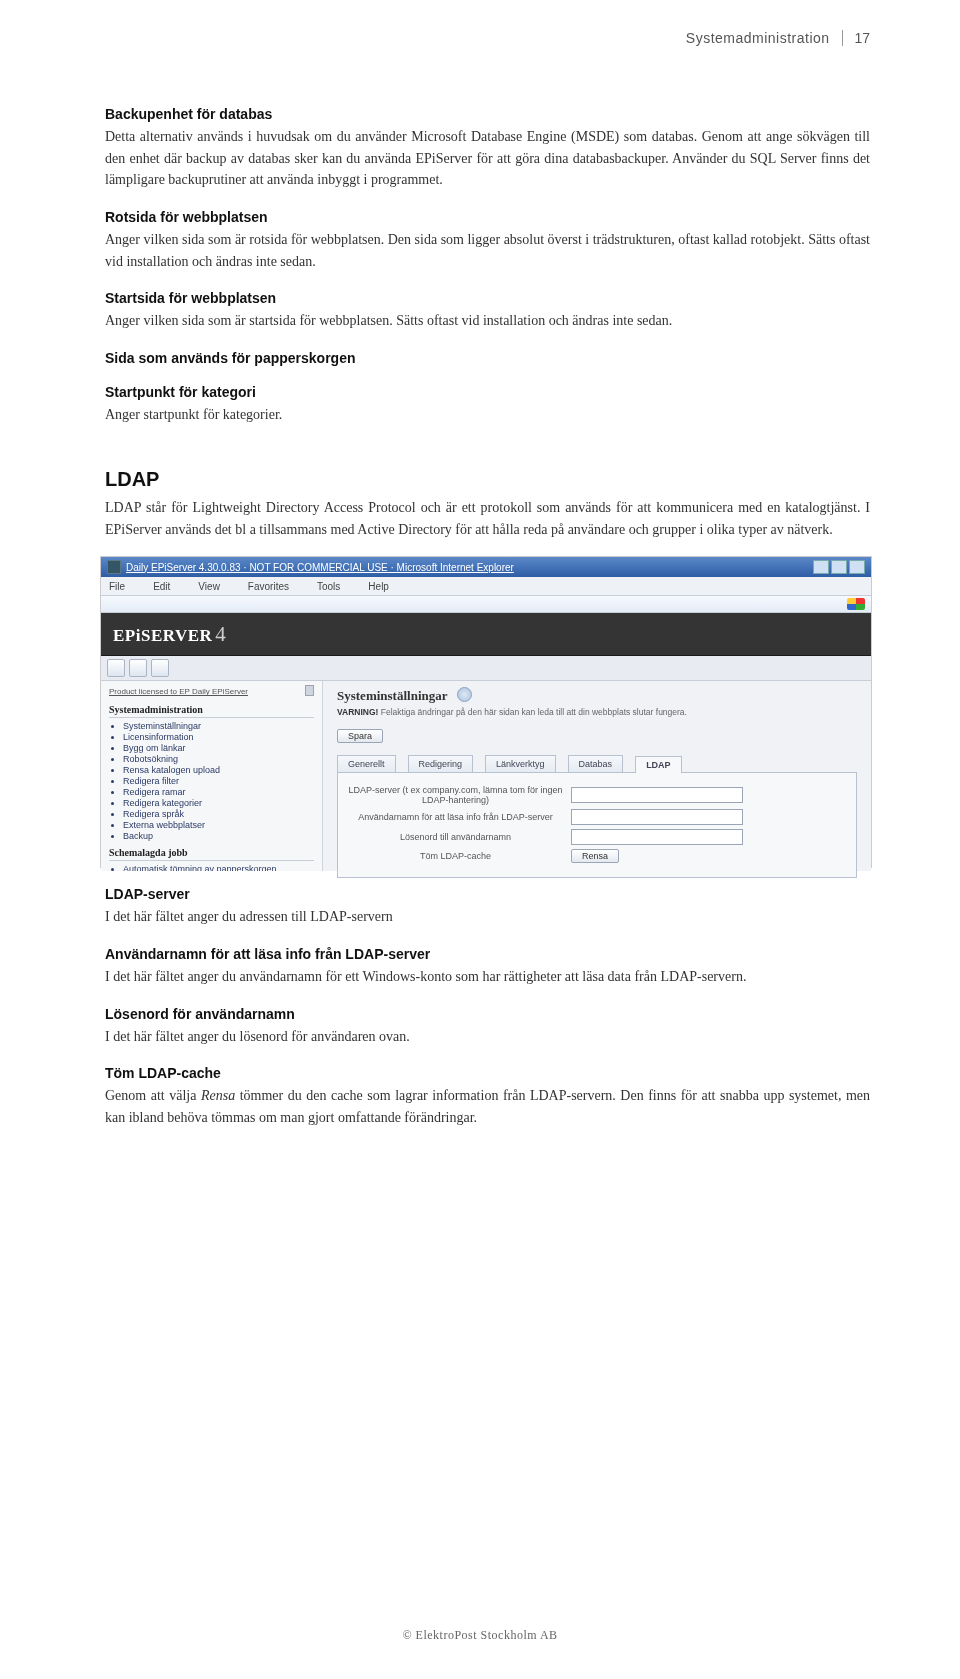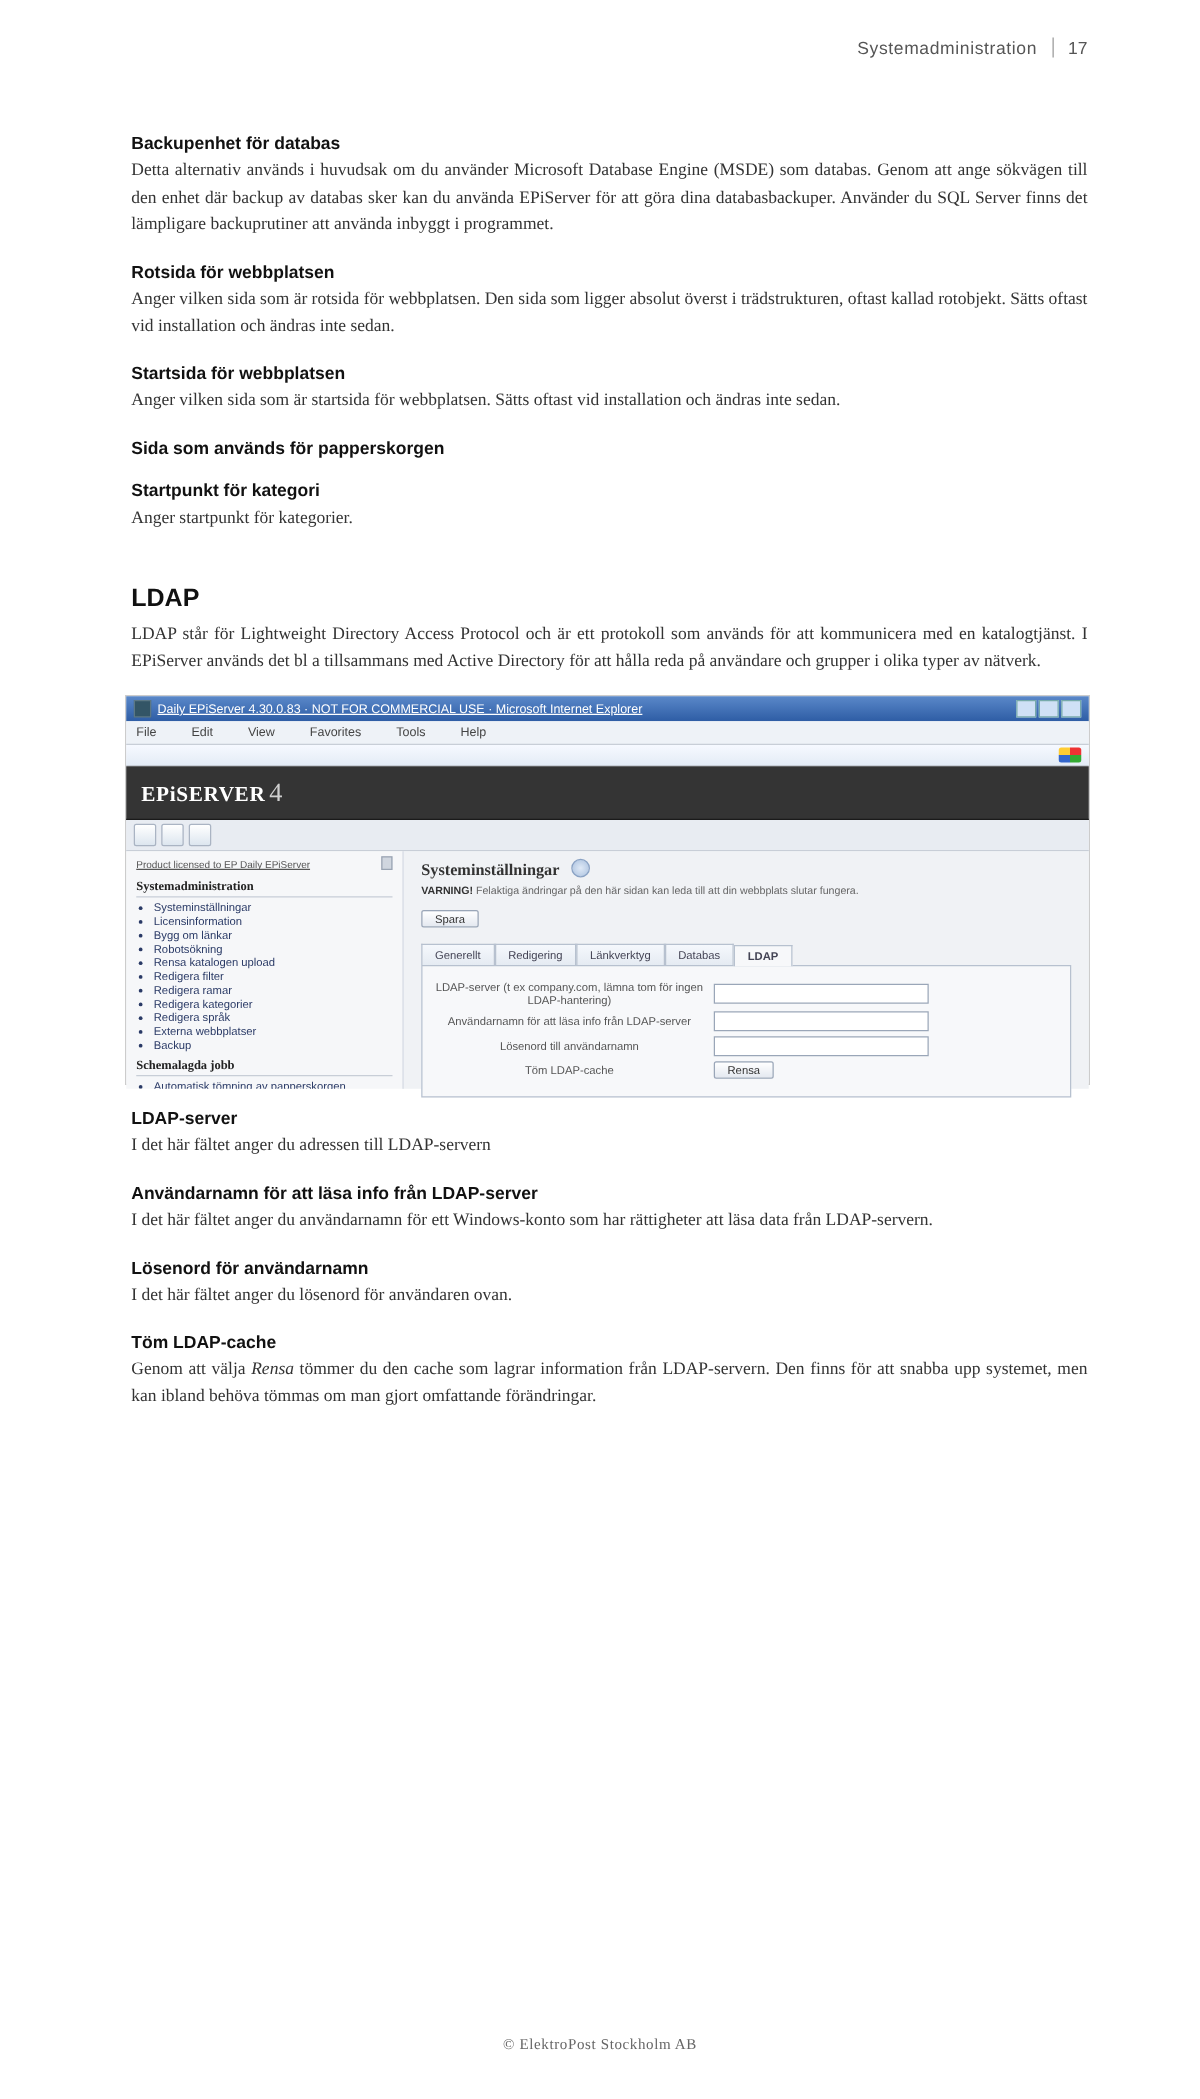--- a/index.html
+++ b/index.html
@@ -34,21 +34,21 @@
   .sidebar .scroll{float:right;width:7px;height:9px;background:#d0d6df;border:1px solid #9aa4b3;}
   .sidebar h4{font:700 10px Verdana;color:#222;margin:6px 0 3px;border-bottom:1px solid #c8ced7;padding-bottom:2px;}
   .sidebar ul{margin:0 0 6px 0;padding-left:14px;}
   .sidebar li{list-style:disc;margin:1px 0;color:#2a3a66;}
   .main{flex:1;padding:6px 14px 0;background:#f0f2f5;}
   .mtitle{font:700 13px Verdana;color:#333;}
   .mtitle .help{display:inline-block;width:13px;height:13px;border-radius:50%;background:radial-gradient(#dfe9f6,#a9c0de);border:1px solid #8aa2c4;vertical-align:-2px;margin-left:6px;}
   .warn{font-size:8.5px;color:#666;margin:3px 0 8px;}
   .warn b{color:#333;}
   .savebtn{font-size:9px;padding:1px 10px;background:linear-gradient(#fff,#e4e9f0);border:1px solid #9aa6b8;border-radius:2px;color:#333;}
-  .tabs{display:flex;gap:0;margin:12px 0 0;font-size:9px;}
+  .tabs{display:flex;gap:12px;margin:12px 0 0;font-size:9px;}
   .tabs .tab{padding:3px 10px;background:linear-gradient(#f5f8fc,#e5ebf2);border:1px solid #b7c1cf;border-bottom:none;color:#445;}
   .tabs .tab.active{background:#f7f8fa;font-weight:700;position:relative;top:1px;}
   .tabc{border:1px solid #b7c1cf;background:#f7f8fa;padding:8px 10px 10px;font-size:9px;color:#444;}
   .row{display:flex;align-items:center;margin:4px 0;gap:8px;}
   .row .lab{width:215px;color:#555;text-align:center;}
   .row .inp{flex:0 0 170px;height:14px;border:1px solid #9aa6b8;background:#fff;}
   .smallbtn{font-size:9px;padding:1px 10px;background:linear-gradient(#fff,#e4e9f0);border:1px solid #9aa6b8;border-radius:2px;color:#333;}
   .footer{position:absolute;bottom:36px;left:0;right:0;text-align:center;font-family:Verdana;font-size:12px;color:#666;letter-spacing:.5px;}
 </style>
 </head>

